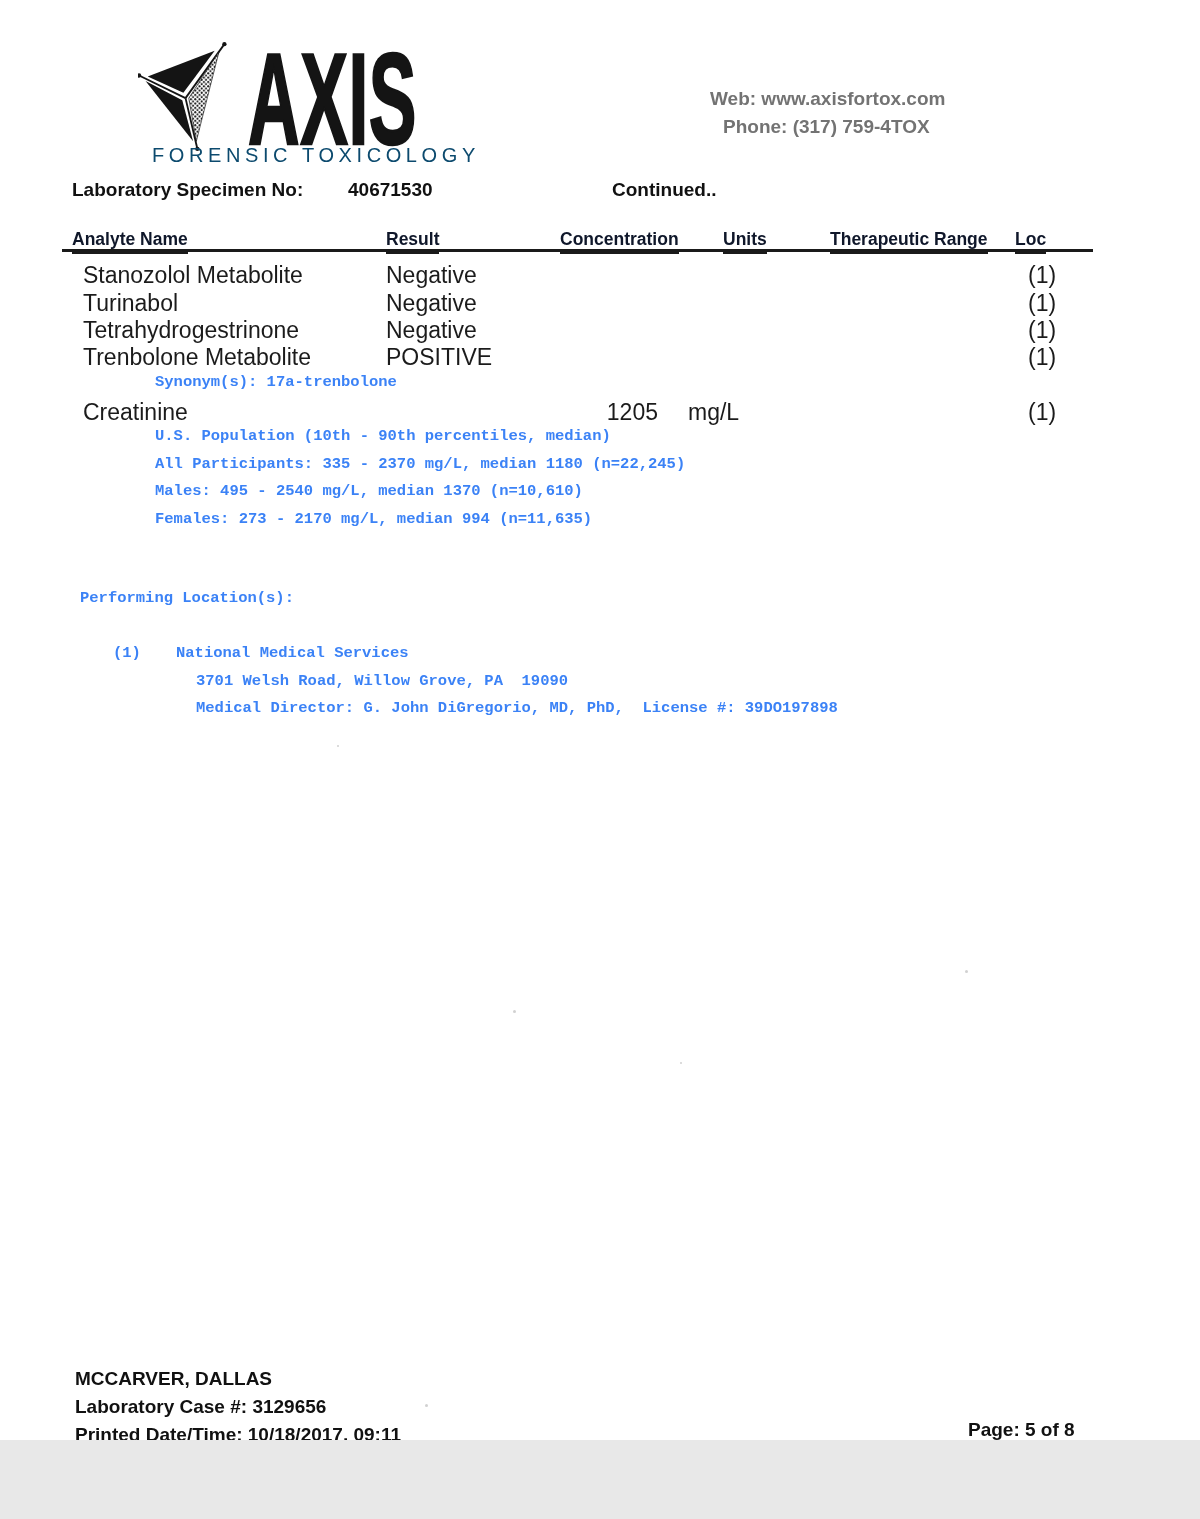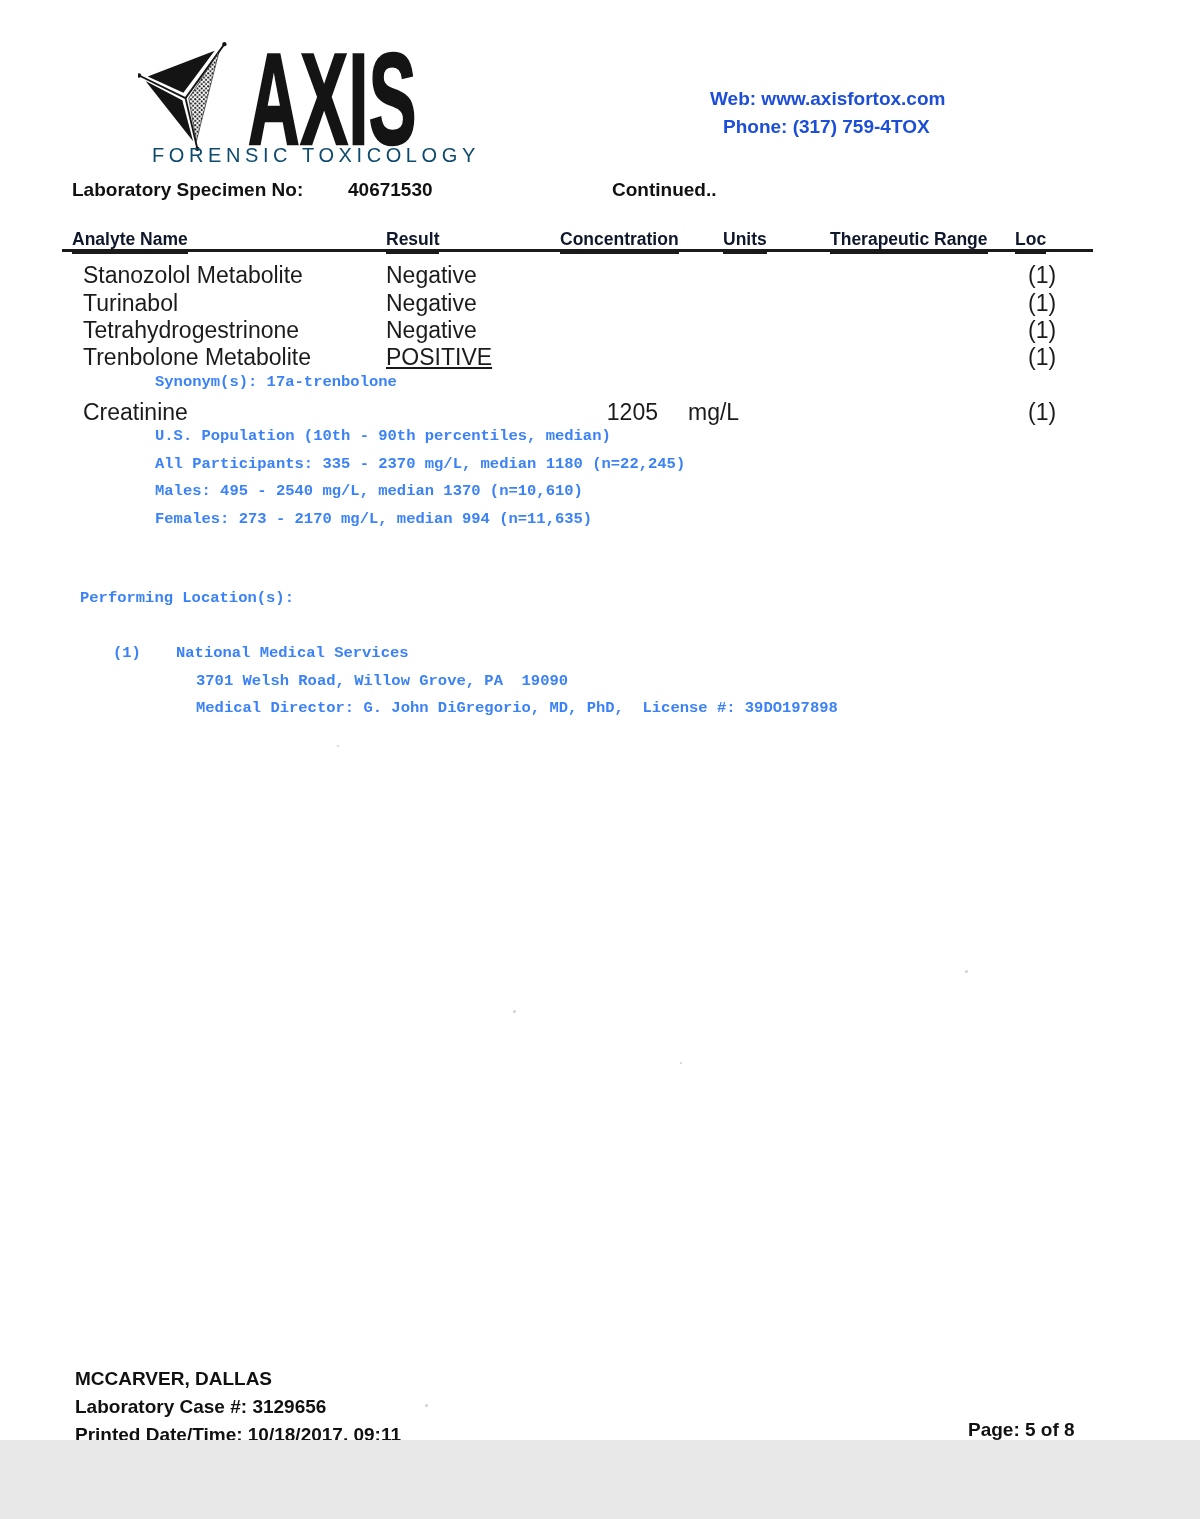--- a/index.html
+++ b/index.html
@@ -20,21 +20,21 @@
     letter-spacing:1px;
     transform:scaleX(.55);transform-origin:left top;
     -webkit-text-stroke:2.5px #141414;
     color:#141414;white-space:nowrap;
   }
   .brand-tagline{
     left:152px;top:144px;
     font-size:20px;font-weight:400;color:#0c4a6e;
     letter-spacing:4.6px;white-space:nowrap;
   }
-  .contact{font-size:19px;font-weight:bold;color:#1d4ed8;white-space:nowrap;}
+  .contact{font-size:19px;font-weight:bold;color:#737373;white-space:nowrap;}
   .contact-web{left:710px;top:88px;}
   .contact-phone{left:723px;top:116px;}
   
   .spec{font-size:19px;font-weight:bold;color:#111;white-space:nowrap;}
   .spec-label{left:72px;top:179px;}
   .spec-number{left:348px;top:179px;}
   .spec-continued{left:612px;top:179px;}
   
   .thead-rule{
     left:62px;top:249px;width:1031px;height:0;
@@ -114,21 +114,21 @@
   </div>
 
   <div>
     <div class="abs td" style="left:83px;top:317px;">Tetrahydrogestrinone</div>
     <div class="abs td" style="left:386px;top:317px;">Negative</div>
     <div class="abs td" style="left:1028px;top:317px;">(1)</div>
   </div>
 
   <div>
     <div class="abs td" style="left:83px;top:344px;">Trenbolone Metabolite</div>
-    <div class="abs td" style="left:386px;top:344px;text-decoration:underline;">POSITIVE</div>
+    <div class="abs td" style="left:386px;top:344px;">POSITIVE</div>
     <div class="abs td" style="left:1028px;top:344px;">(1)</div>
     <div class="abs mono" style="left:155px;top:373px;">Synonym(s): 17a-trenbolone</div>
   </div>
 
   <div>
     <div class="abs td" style="left:83px;top:399px;">Creatinine</div>
     <div class="abs td conc" style="left:560px;top:399px;">1205</div>
     <div class="abs td" style="left:688px;top:399px;">mg/L</div>
     <div class="abs td" style="left:1028px;top:399px;">(1)</div>
     <div class="abs mono" style="left:155px;top:427px;">U.S. Population (10th - 90th percentiles, median)</div>

